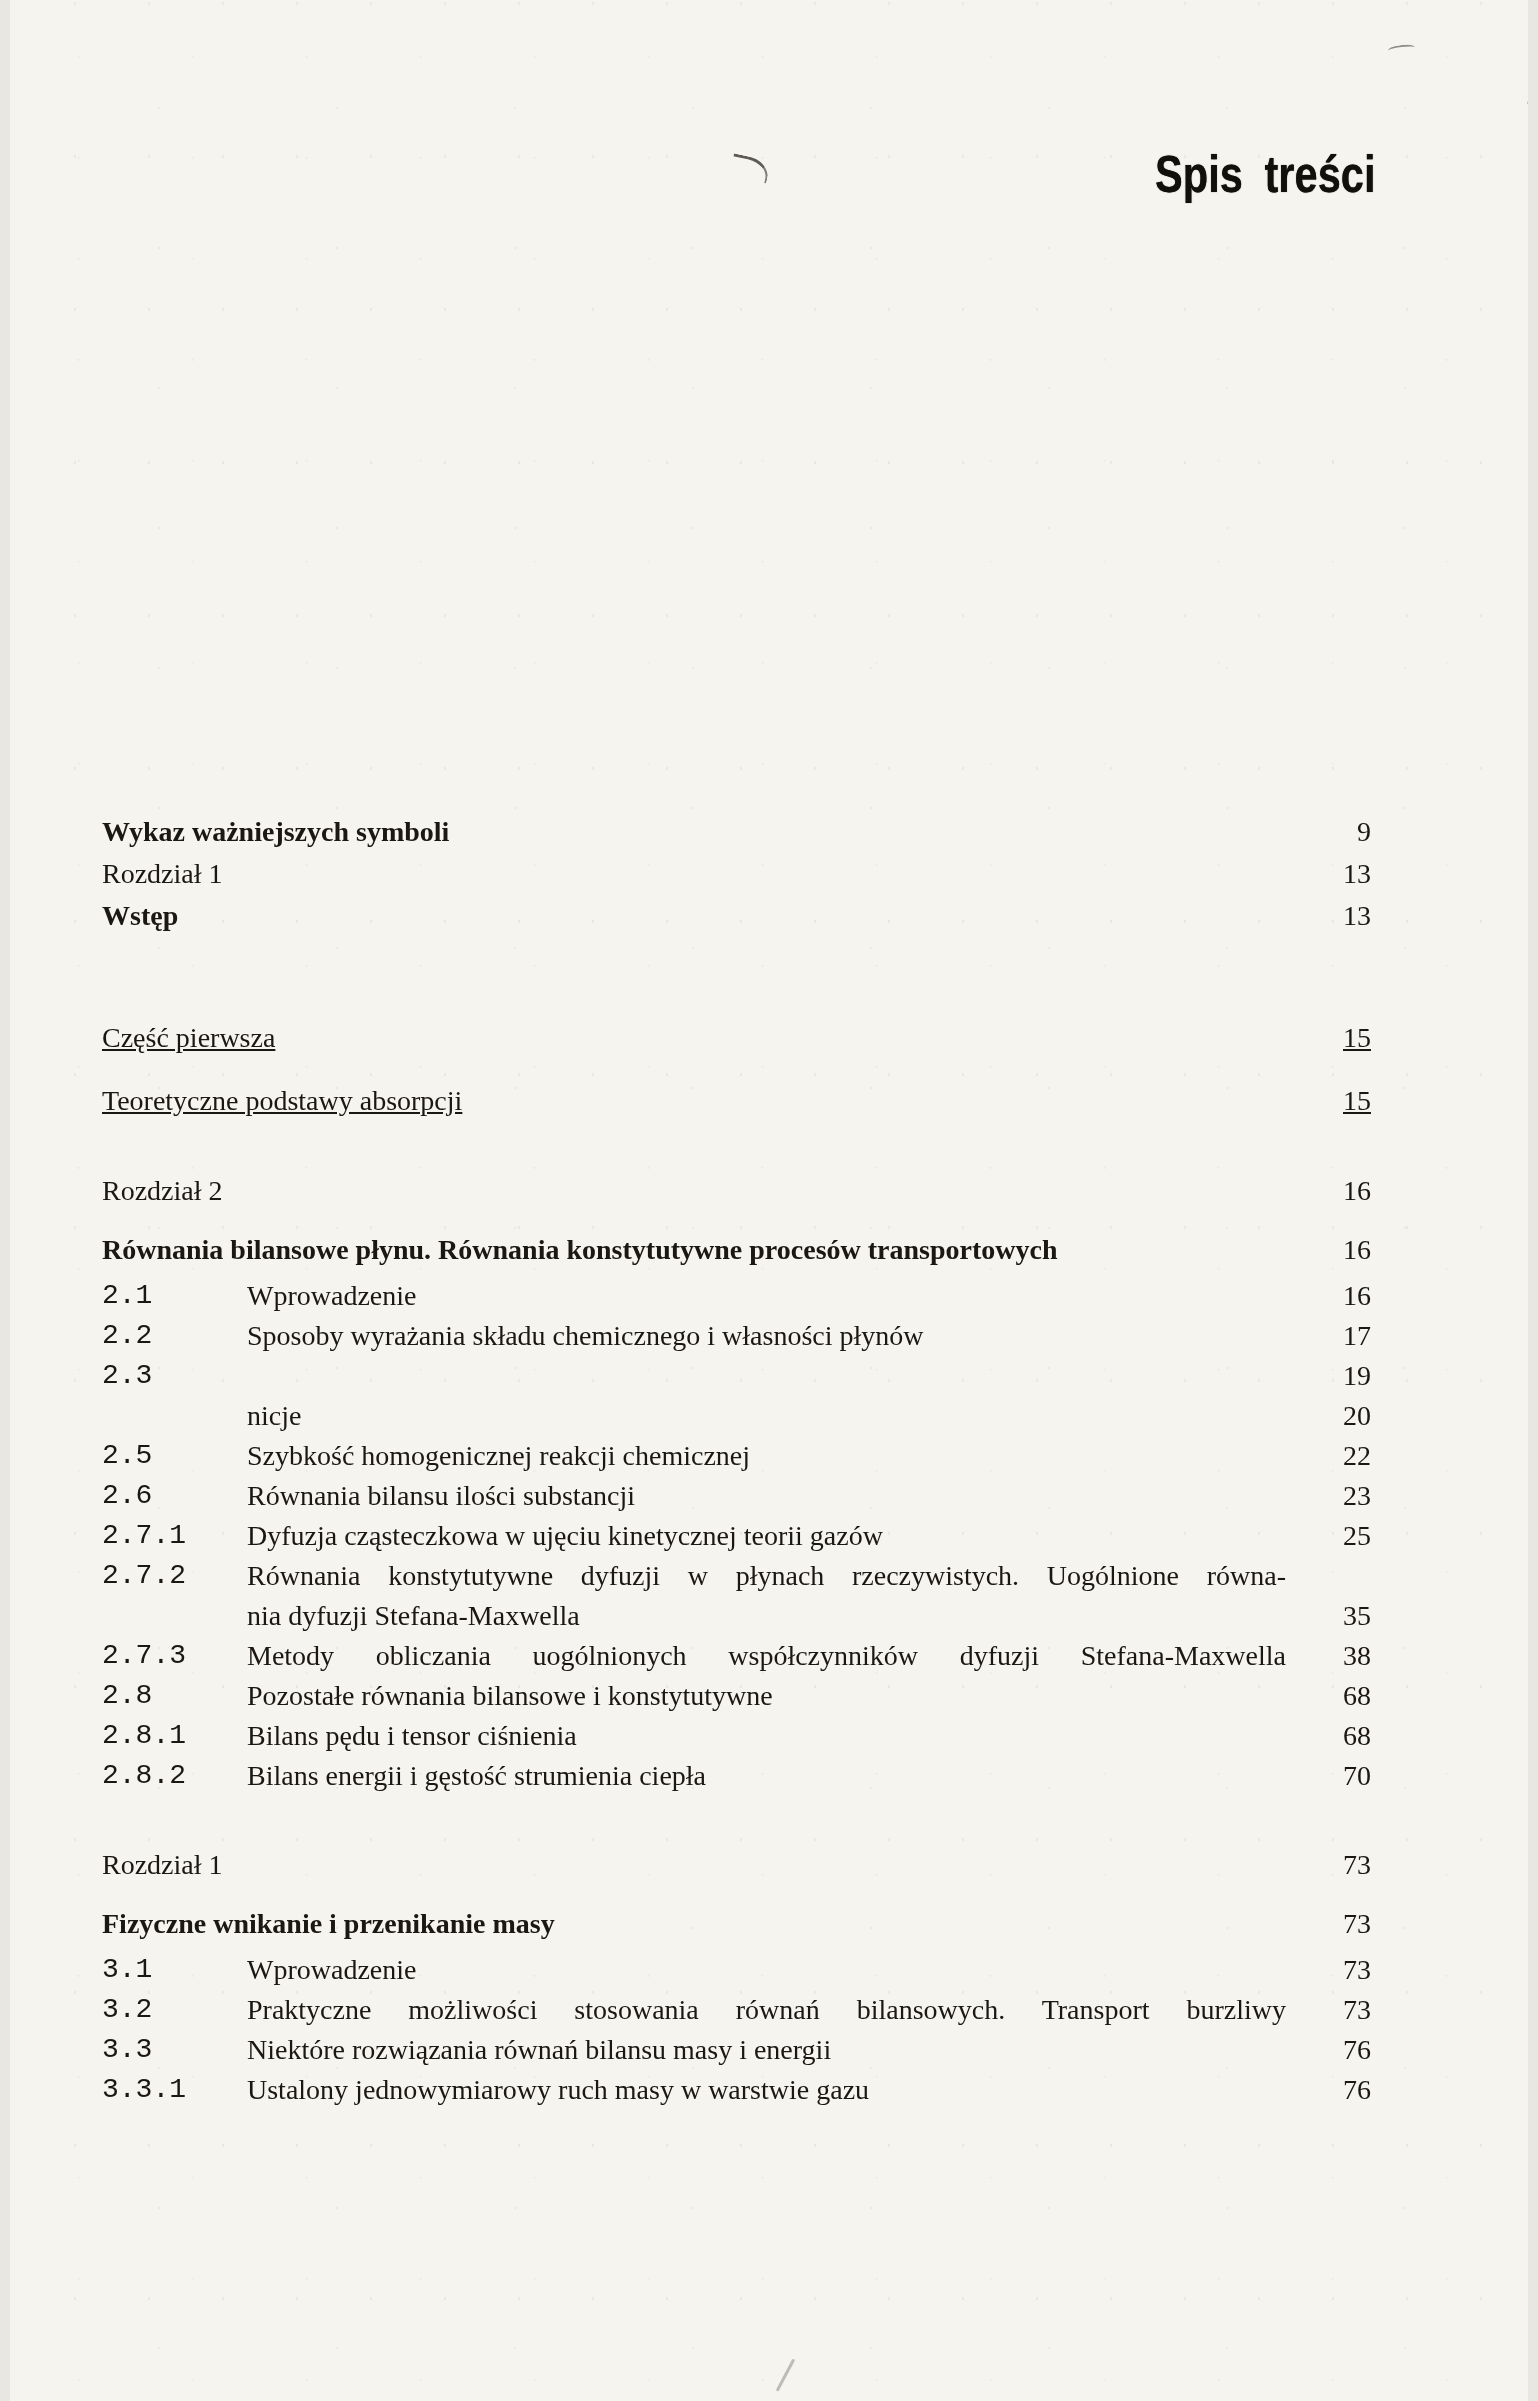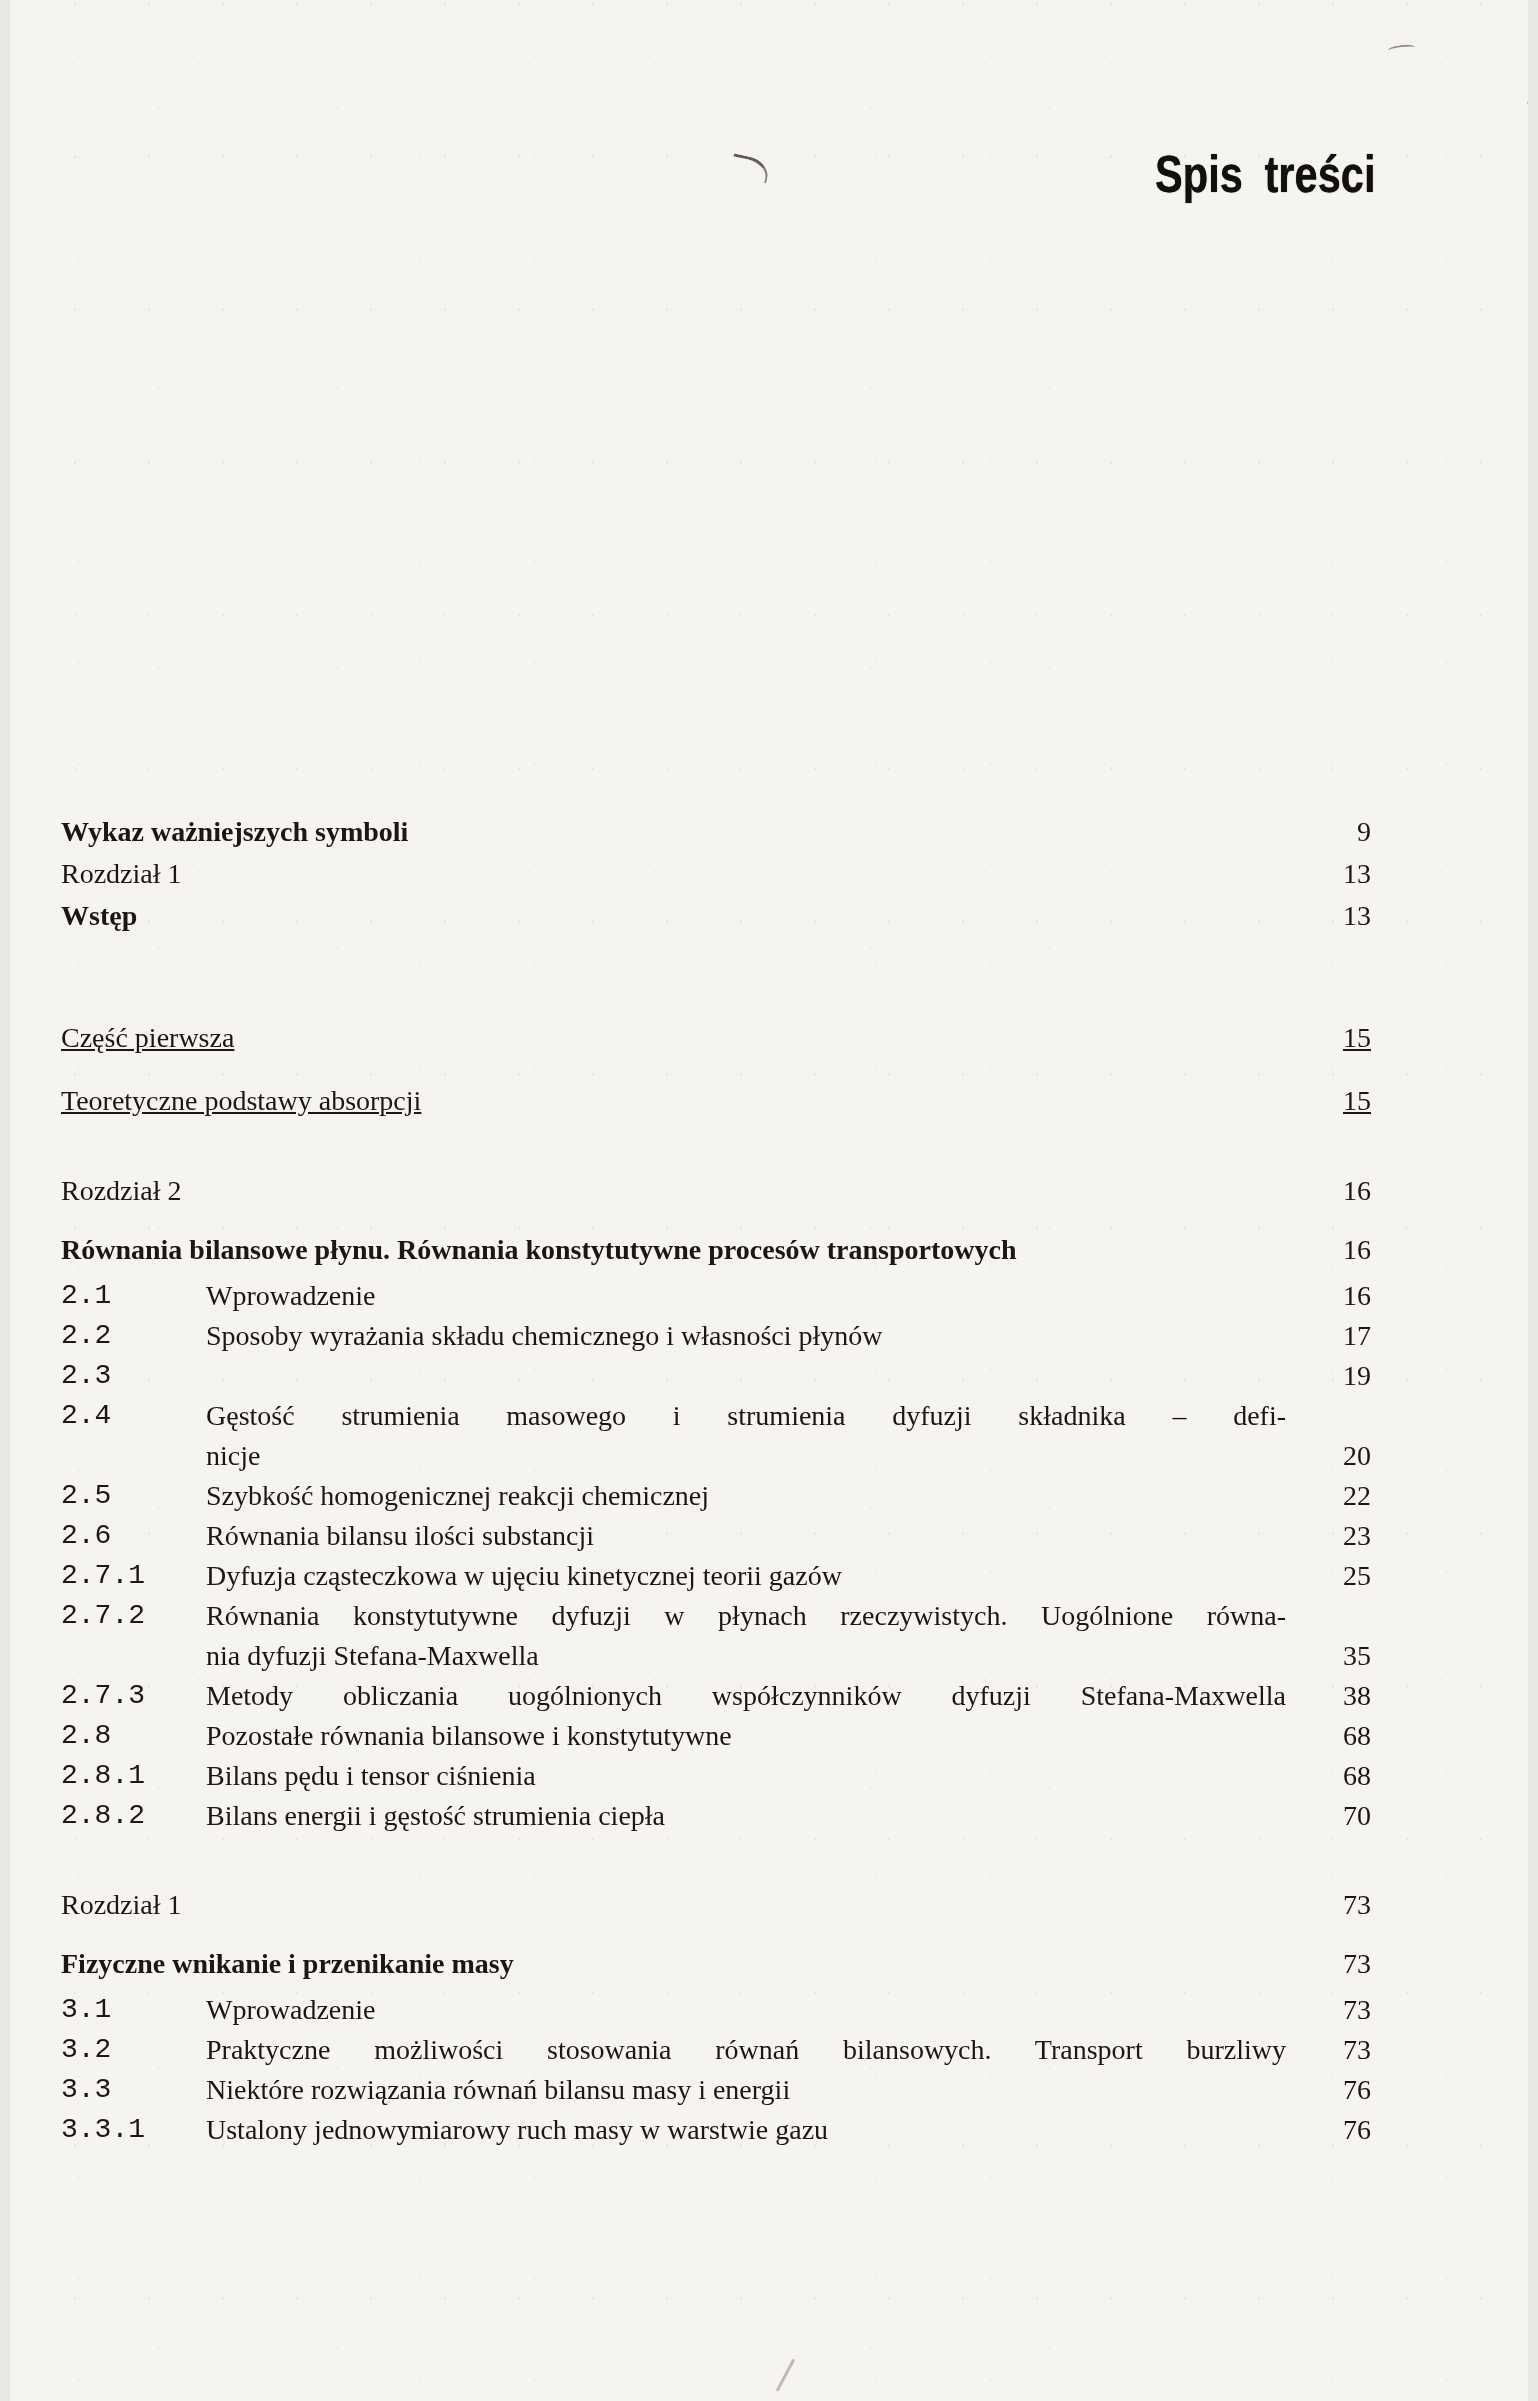--- a/index.html
+++ b/index.html
@@ -52,20 +52,21 @@
   .toc-group.g-front   { margin-top: 608px; }
   .toc-group.g-part    { margin-top: 80px; text-decoration: underline;  }
   .toc-group.g-chapter { margin-top: 48px;  }
   .toc-group.g-sections{ margin-top: 5.4px;   }
 
   .line {
     display: flex;
     align-items: flex-start;
     height: 40px;
     line-height: 40px;
+    margin-left: 41px;
   }
   .g-front .line   { height: 42px; line-height: 42px; }
   .g-part .line    { height: 42px; line-height: 42px; margin-bottom: 20.6px; }
   .g-chapter .line { height: 42px; line-height: 42px; margin-bottom: 17px; gap: 8px; }
   .g-part .toc-entry:last-child .line,
   .g-chapter .toc-entry:last-child .line { margin-bottom: 0; }
 
   .toc-entry.bold .text,
   .toc-entry.bold .num,
   .toc-entry.bold .page { font-weight: 700; }
@@ -202,25 +203,20 @@
         </div>
         <div class="toc-entry">
           <div class="line">
             <span class="num">2.3</span>
             <span class="leader"></span>
             <span class="page-num">19</span>
           </div>
         </div>
         <div class="toc-entry">
           <div class="line">
-            <span class="num">2.4</span>
-            <span class="text fill">Gęstość strumienia masowego i strumienia dyfuzji składnika – defi-</span>
-            <span class="page-spacer"></span>
-          </div>
-          <div class="line">
             <span class="num"></span>
             <span class="text">nicje</span>
             <span class="leader"></span>
             <span class="page-num">20</span>
           </div>
         </div>
         <div class="toc-entry">
           <div class="line">
             <span class="num">2.5</span>
             <span class="text">Szybkość homogenicznej reakcji chemicznej</span>

